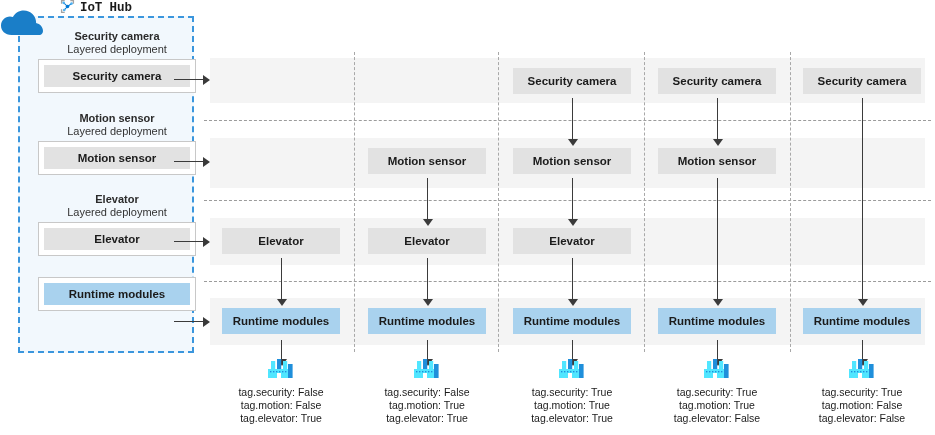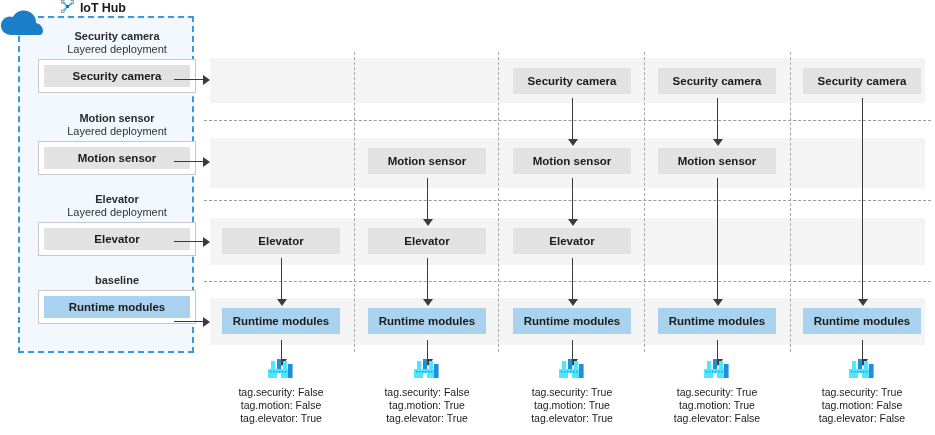--- a/index.html
+++ b/index.html
@@ -19,21 +19,21 @@
     background: #f2f8fd;
     border: 2px dashed #3a96dd;
   }
   #hub-title-wrap {
     position: absolute; left: 60px; top: 0px;
     height: 16px;
     display: flex; align-items: center; gap: 5px;
   }
   #hub-title {
     font-size: 12.5px; font-weight: bold; color: #1b1b1b;
-    letter-spacing: -0.1px; white-space: nowrap;
+    letter-spacing: -0.1px; white-space: nowrap; font-family: Liberation Mono, monospace;
   }
   #cloud-icon { position: absolute; left: 0px; top: 10px; }
 
   .hub-group { position: absolute; left: 18px; width: 158px; }
   .hub-cap {
     text-align: center; line-height: 13px;
     color: #2b2b2b;
   }
   .hub-cap .l1 { font-size: 11px; font-weight: bold; display: block; }
   .hub-cap .l2 { font-size: 11px; font-weight: normal; display: block; color: #333; }
@@ -157,21 +157,20 @@
         <span class="l1">Elevator</span>
         <span class="l2">Layered deployment</span>
       </div>
       <div class="hub-outer">
         <div class="hub-inner">Elevator</div>
       </div>
     </div>
 
     <div class="hub-group" style="top:256px;">
       <div class="hub-cap">
-        <span class="l1">baseline</span>
       </div>
       <div class="hub-outer">
         <div class="hub-inner accent">Runtime modules</div>
       </div>
     </div>
   </div>
 
   <div id="hub-title-wrap">
     <span>
       <svg width="15" height="15" viewBox="0 0 16 16">

